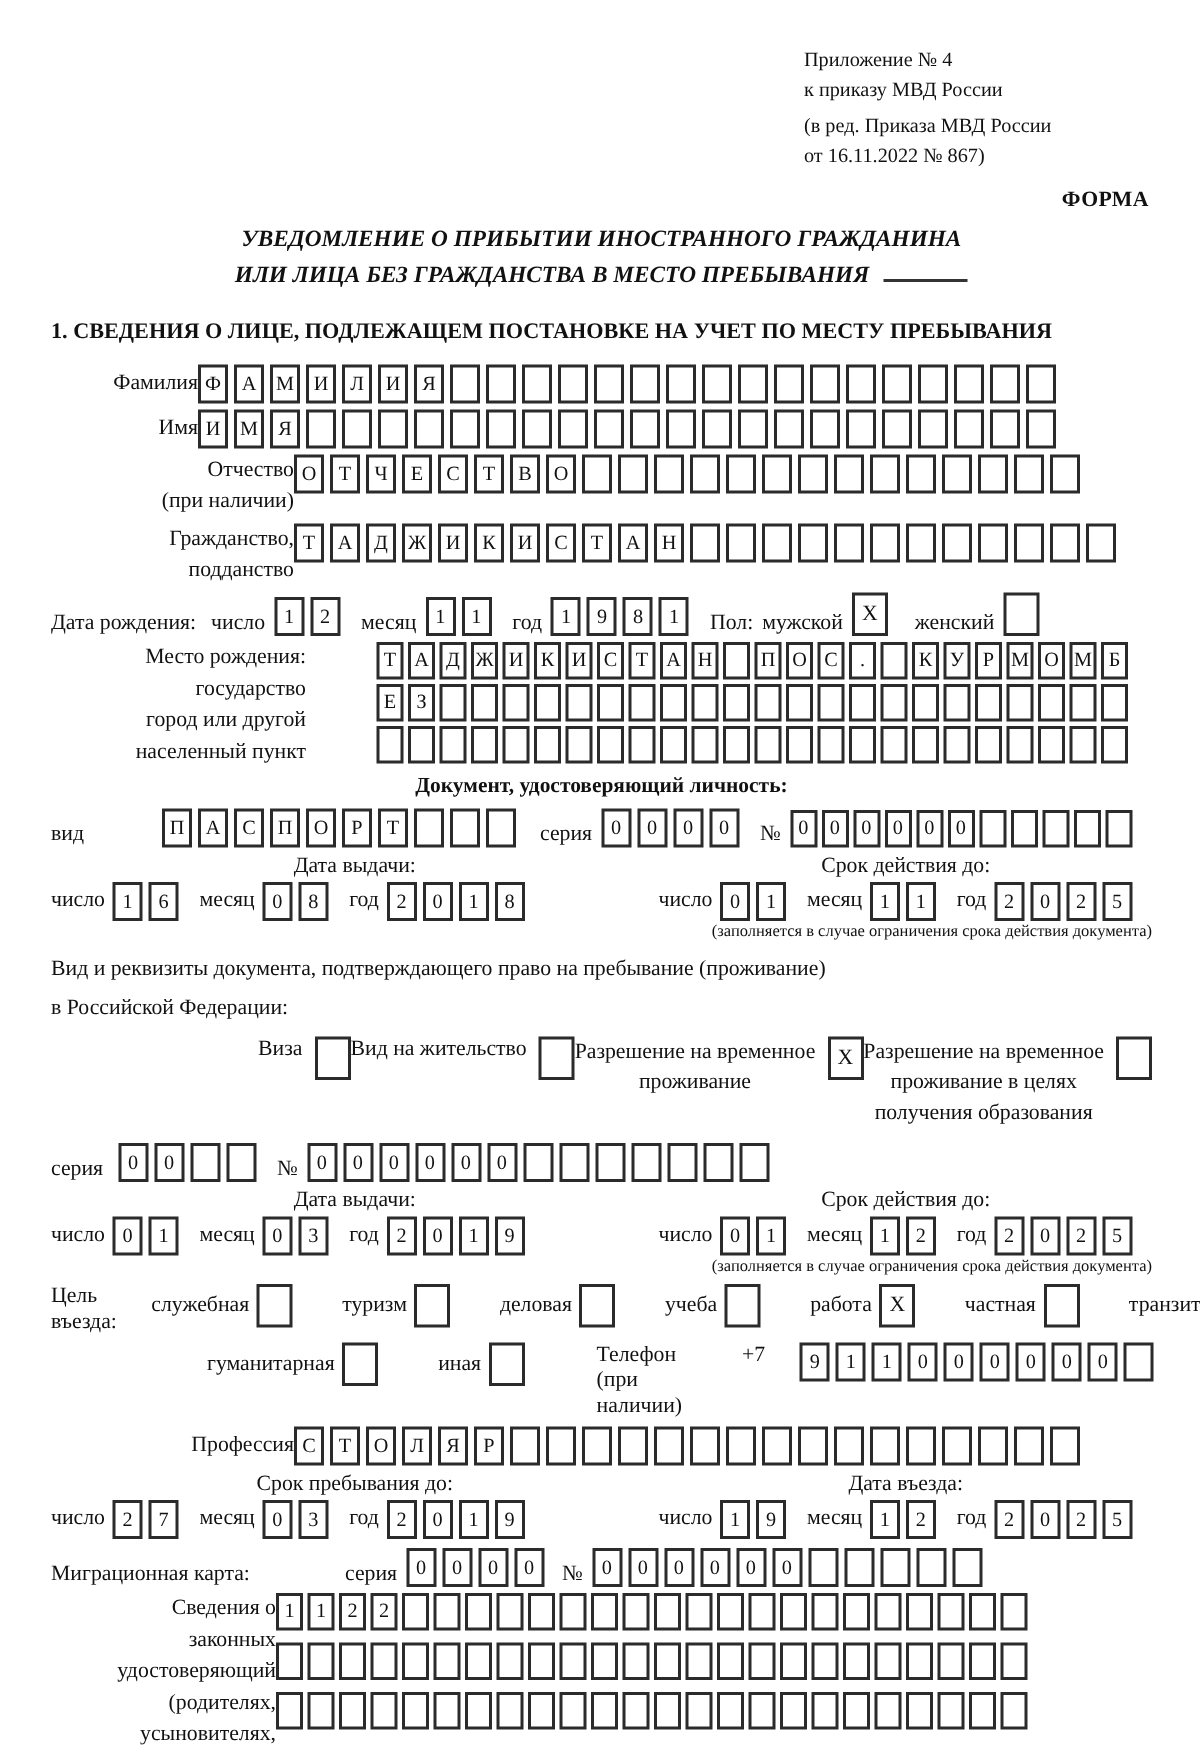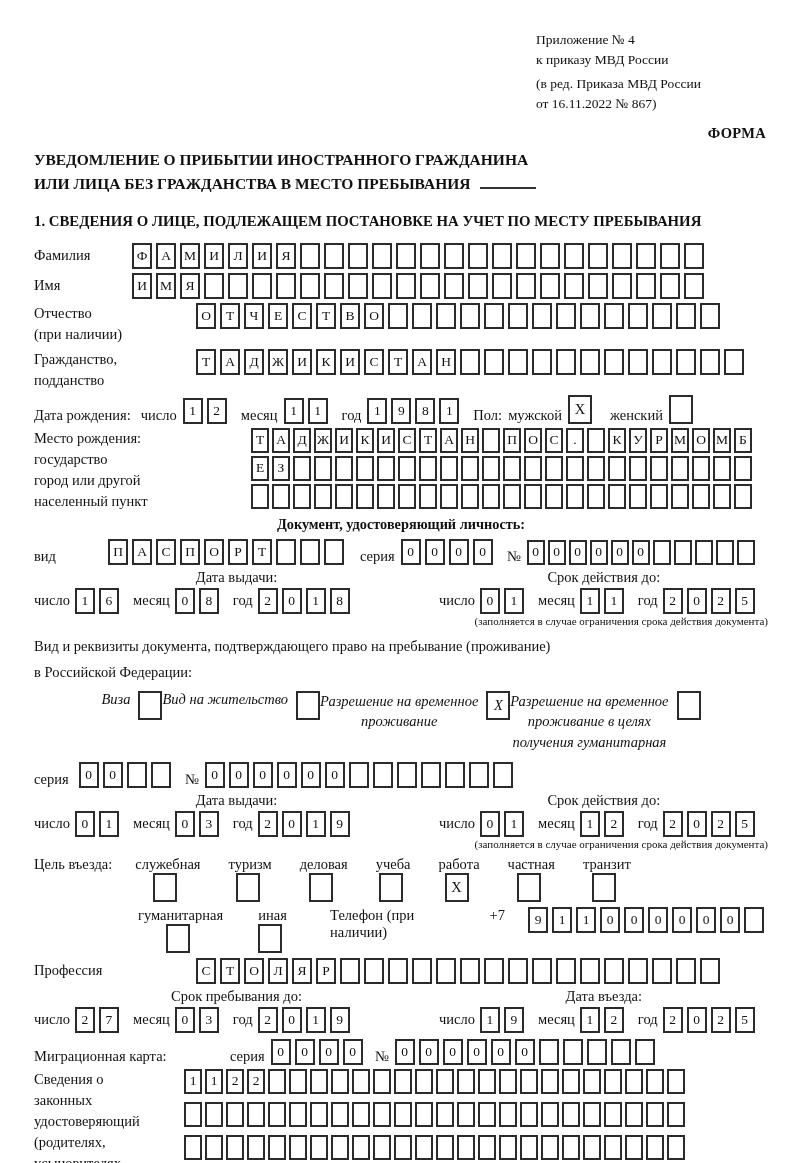--- a/index.html
+++ b/index.html
@@ -6,27 +6,27 @@
   html,body { background:#fff; }
   body {
     width:800px; height:1163px; box-sizing:border-box;
     padding:30px 32px 0 34px;
     font-family:"Liberation Serif","DejaVu Serif",serif;
     font-size:14.5px; color:#111; overflow:hidden;
   }
   .hdr { margin-left:auto; width:232px; font-size:13.5px; line-height:1.45; }
   .hdr .p2 { margin-top:5px; }
   .form-label { text-align:right; font-weight:700; margin:12px 2px 6px 0; letter-spacing:.3px; }
-  .title { text-align:left; font-weight:700; font-size:15.5px; line-height:1.5; margin-top:2px; }
+  .title { text-align:center; font-weight:700; font-size:15.5px; line-height:1.5; margin-top:2px;font-style:italic; }
   .blank-line { display:inline-block; width:56px; border-bottom:2px solid #333; height:14px; margin-left:10px; }
   .sec1 { font-weight:700; margin:18px 0 13px; font-size:14.8px; }
 
   .frow { display:flex; align-items:center; margin-bottom:4px; }
   .frow.top { align-items:flex-start; }
-  .lbl { flex:none; line-height:1.45; }
+  .lbl { flex:none; line-height:1.45;text-align:right; }
   .w98 { width:98px; } .w162 { width:162px; } .w170 { width:170px; } .w150 { width:150px; }
 
   .boxes { display:inline-flex; flex:none; }
   .cbox {
     box-sizing:border-box; width:20px; height:26px; flex:none;
     border:2px solid #2b2b2b; margin-right:4px;
     display:inline-flex; align-items:center; justify-content:center;
     font-size:13.5px; background:#fff;
   }
   .cbox.sm { width:18px; height:25px; margin-right:3px; }
@@ -39,26 +39,26 @@
   .inline-row .gap6{margin-right:6px;} .inline-row .gap10{margin-right:10px;}
 
   .date-grid { display:grid; grid-template-columns:405px 1fr; row-gap:2px; margin-top:3px; }
   .dg-h { text-align:center; }
   .date-row { display:flex; align-items:center; }
   .date-row span.t { margin-right:5px; }
   .date-row .boxes { margin-right:10px; }
   .note-right { text-align:right; font-size:11px; margin:1px 0 6px; white-space:nowrap; }
 
   .intro { line-height:1.8; margin-top:2px; }
-  .visa-row { display:flex; justify-content:center; align-items:flex-start; margin:6px 0 10px;font-style:italic; }
+  .visa-row { display:flex; justify-content:flex-end; align-items:flex-start; margin:6px 0 10px; }
   .visa-item { display:flex; align-items:flex-start; gap:8px; }
   .visa-item .txt { text-align:center; line-height:1.4; }
 
   .purpose-row { display:flex; align-items:flex-start; margin-bottom:5px;gap:16px; }
-  .purpose-row .opt { display:flex; align-items:center; margin-right:7px;flex-direction:column; }
+  .purpose-row .opt { display:flex; align-items:center; margin-right:7px; }
   .purpose-row .opt span { margin-right:5px; }
 
   .rep-block { display:flex; align-items:flex-start; margin-top:2px; }
   .rep-rows .bp-row { margin-bottom:8px; }
 </style>
 </head>
 <body>
 
 <div class="hdr">
   <div>Приложение № 4</div>
@@ -427,21 +427,21 @@
       <div>проживание</div>
     </span>
     <span class="boxes">
         <span class="cbox check">X</span>
       </span>
   </div>
   <div class="visa-item">
     <span class="txt">
       <div>Разрешение на временное</div>
       <div>проживание в целях</div>
-      <div>получения гуманитарная</div>
+      <div>получения образования</div>
     </span>
     <span class="boxes">
         <span class="cbox check"></span>
       </span>
   </div>
 </div>
 
 <div class="inline-row">
   <span class="gap10">серия</span>
   <span class="boxes" style="margin-right:10px;">

